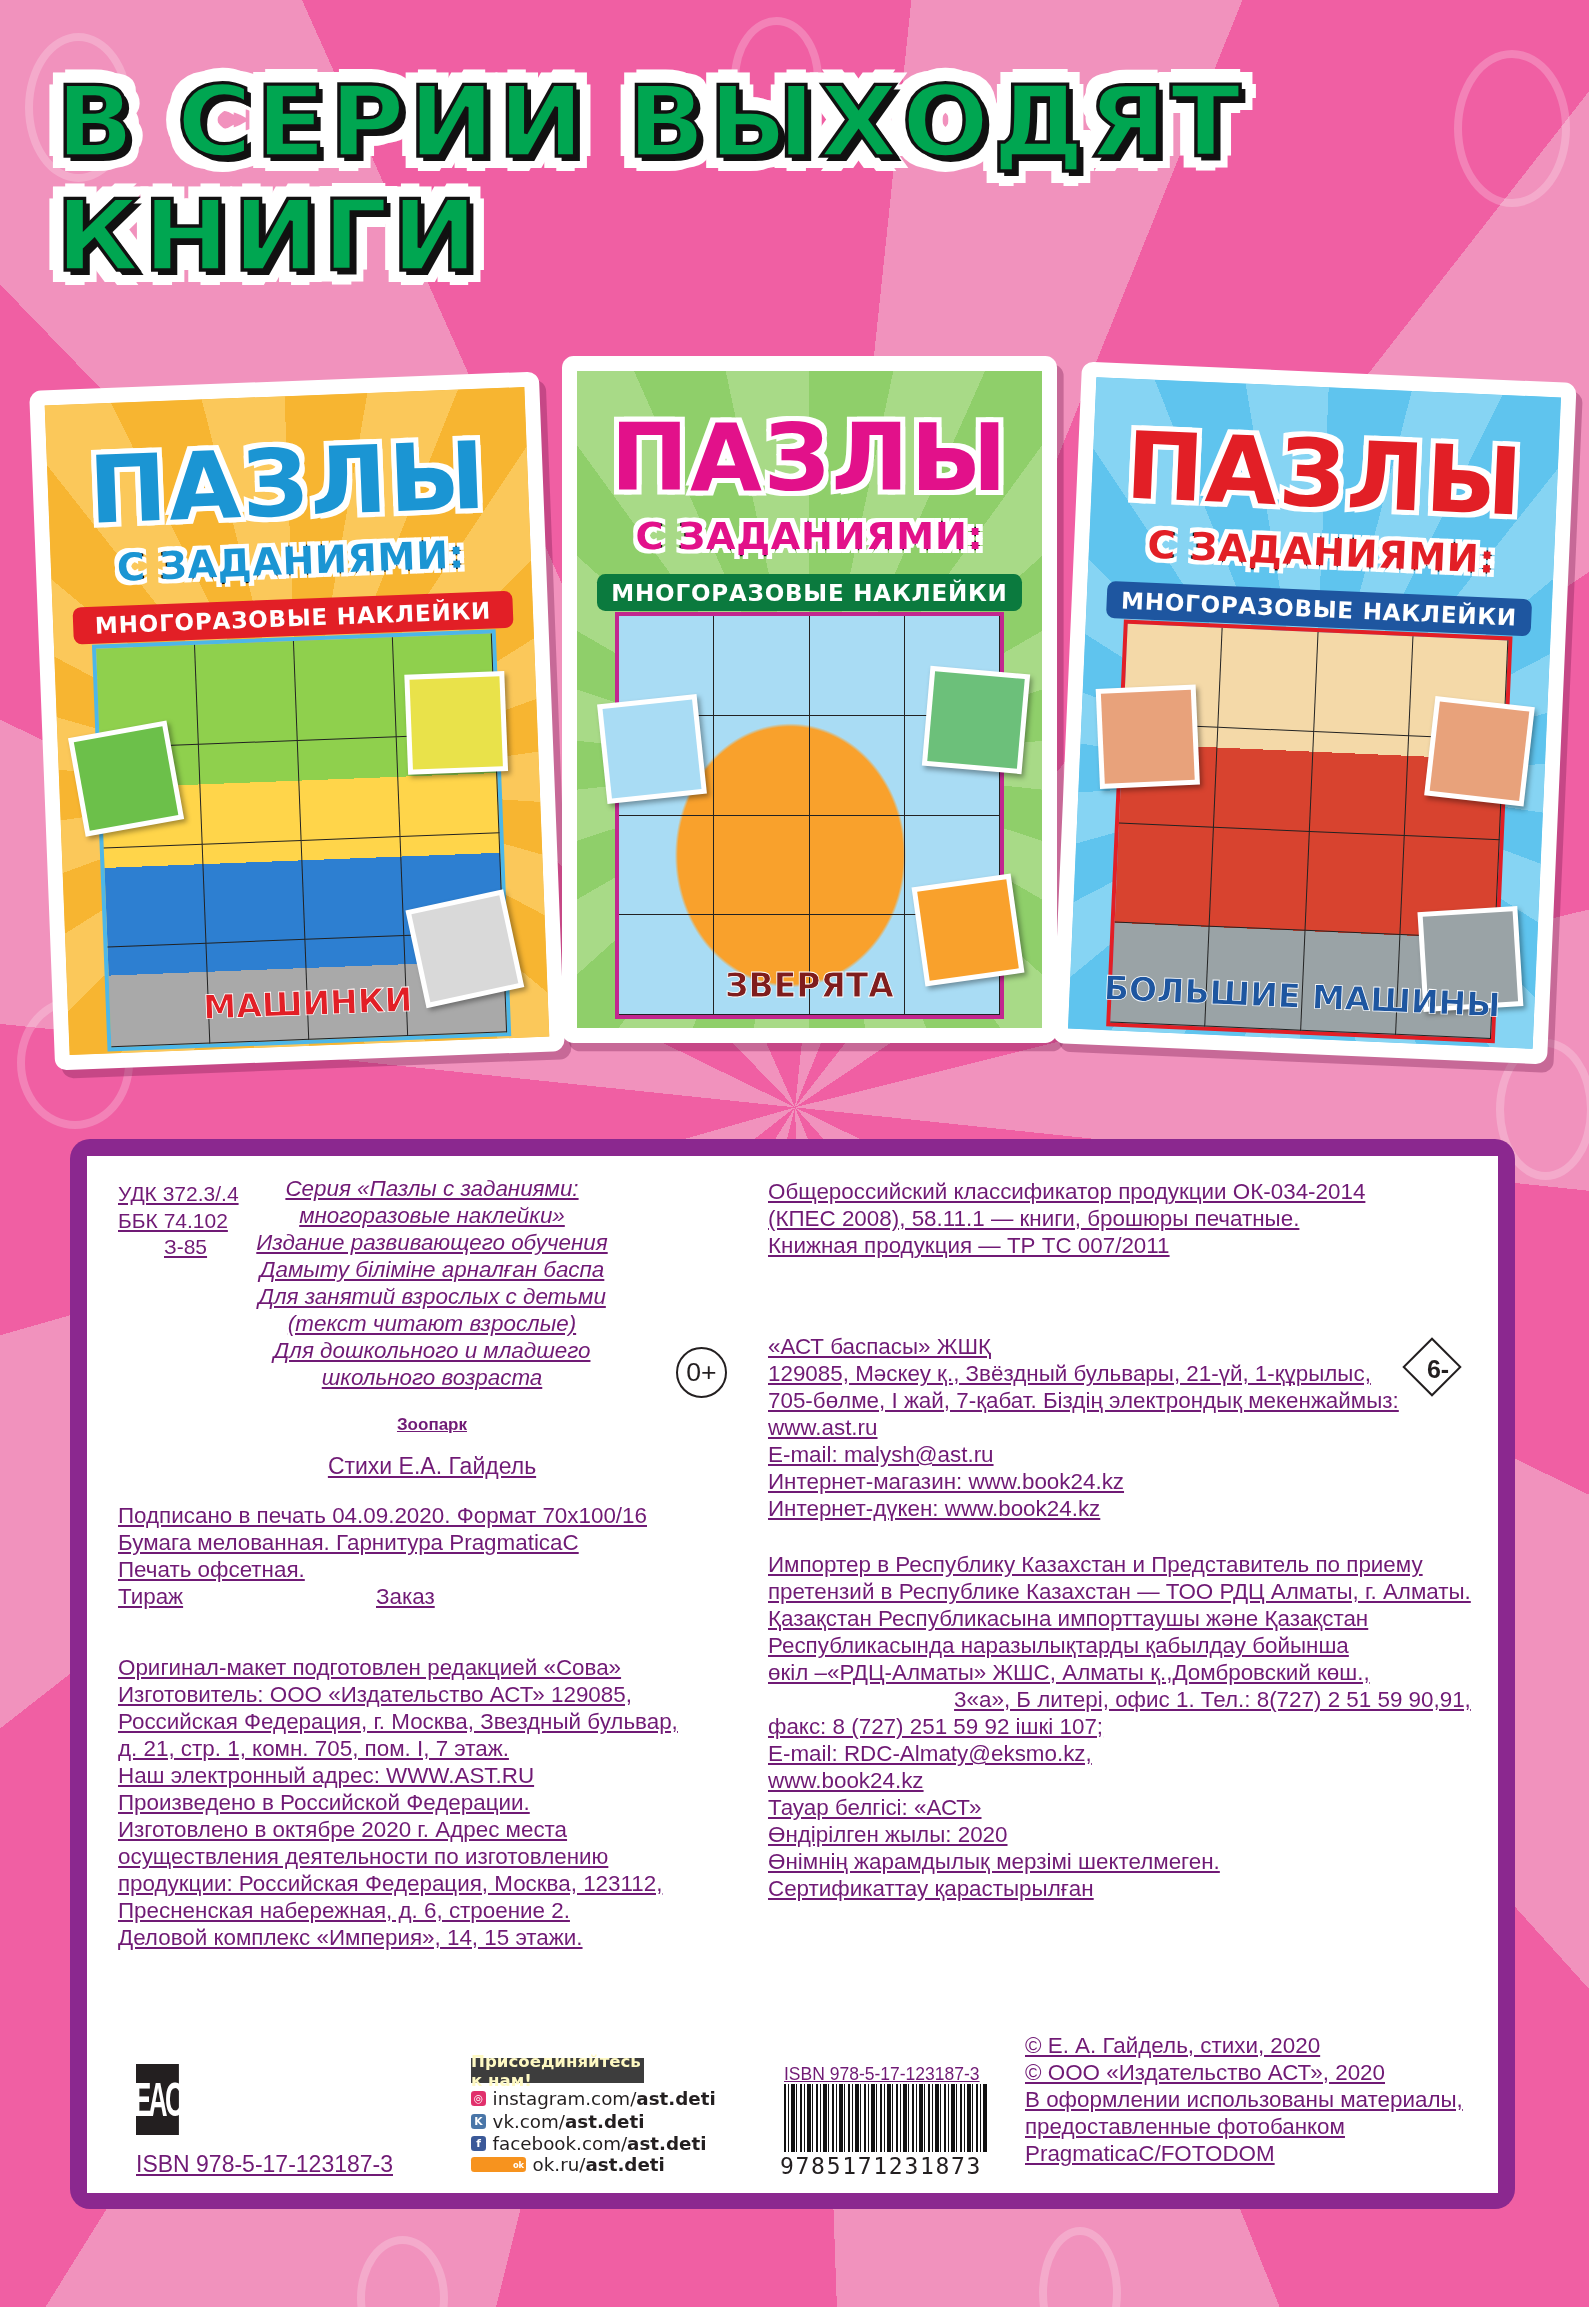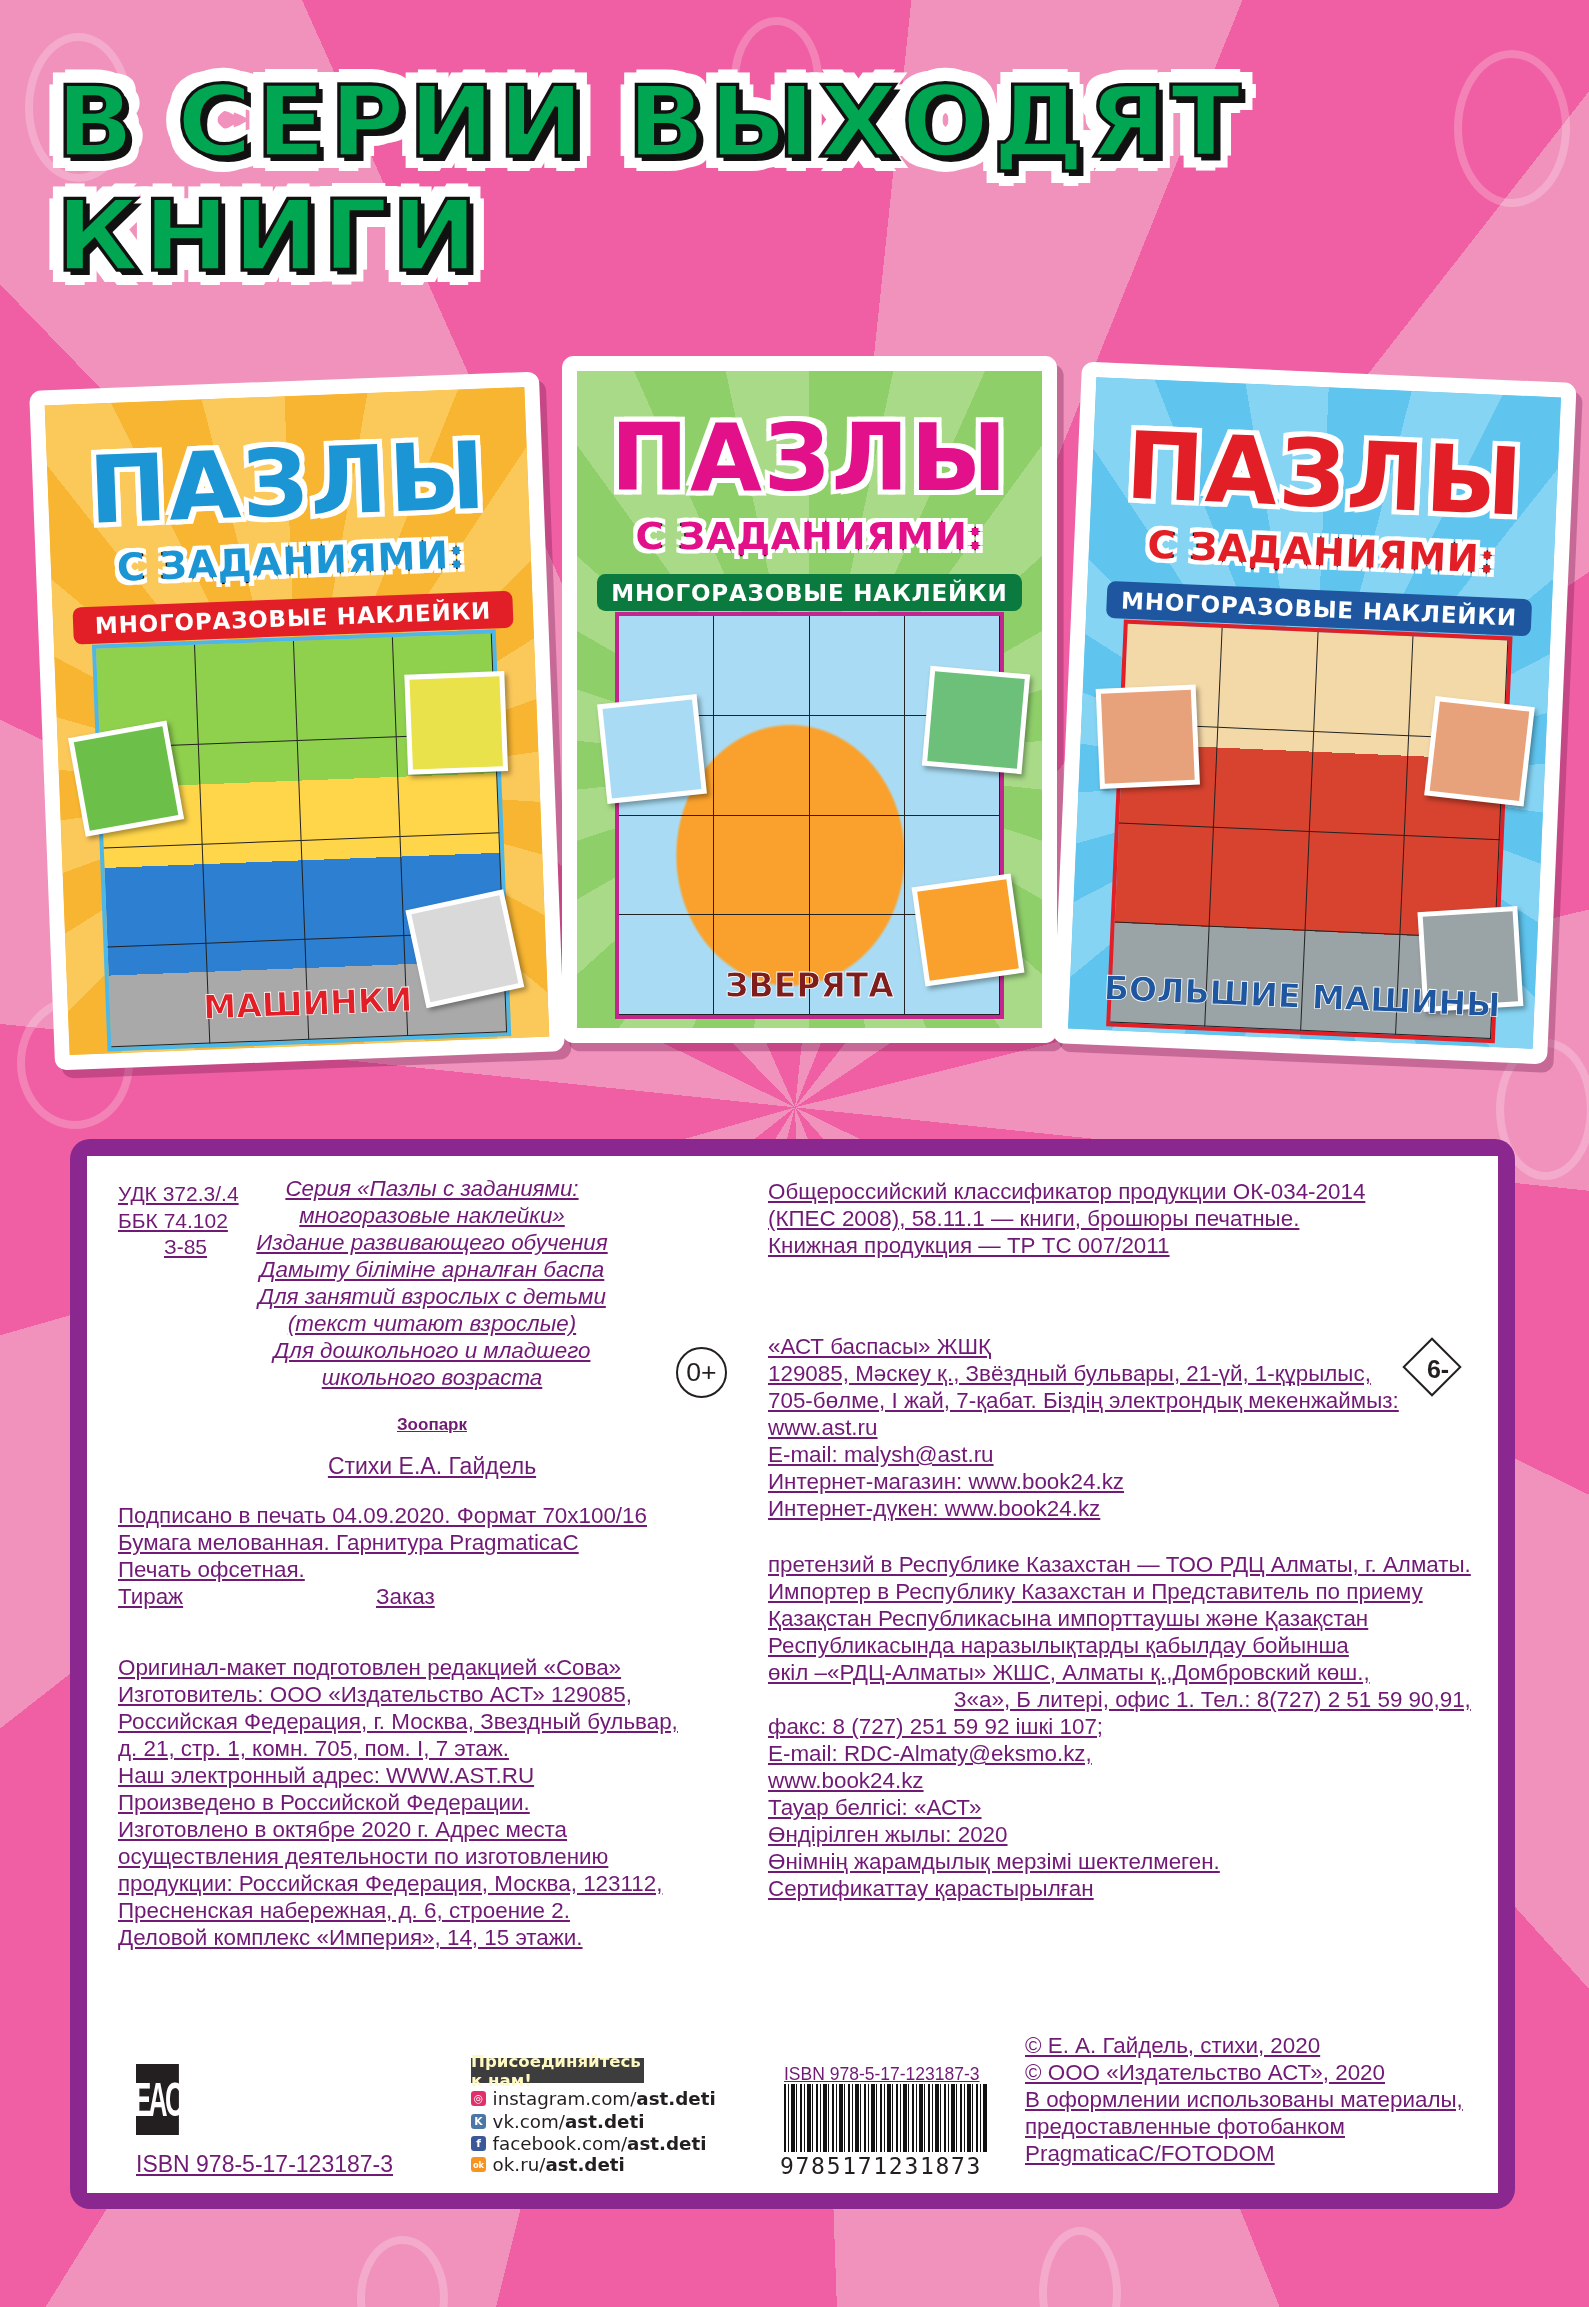--- a/index.html
+++ b/index.html
@@ -264,22 +264,22 @@
   <div class="t" style="position:relative;">www.ast.ru</div>
   <div class="t" style="position:relative;">E-mail: malysh@ast.ru</div>
   <div class="t" style="position:relative;">Интернет-магазин: www.book24.kz</div>
   <div class="t" style="position:relative;">Интернет-дүкен: www.book24.kz</div>
 </div>
 
 <div class="age6"></div>
 <div class="age6-txt">6-</div>
 
 <div style="position:absolute;left:768px;top:1551px;">
+  <div class="t" style="position:relative;">Импортер в Республику Казахстан  и Представитель по приему</div>
   <div class="t" style="position:relative;">претензий в Республике Казахстан — ТОО РДЦ Алматы, г. Алматы.</div>
-  <div class="t" style="position:relative;">Импортер в Республику Казахстан  и Представитель по приему</div>
   <div class="t" style="position:relative;">Қазақстан Республикасына импорттаушы және Қазақстан</div>
   <div class="t" style="position:relative;">Республикасында наразылықтарды қабылдау бойынша</div>
   <div class="t" style="position:relative;">өкіл –«РДЦ-Алматы» ЖШС, Алматы қ.,Домбровский көш.,</div>
   <div class="t" style="position:relative;text-align:right;">3«а», Б литері, офис 1. Тел.: 8(727) 2 51 59 90,91,</div>
   <div class="t" style="position:relative;">факс: 8 (727) 251 59 92 ішкі 107;</div>
   <div class="t" style="position:relative;">E-mail: RDC-Almaty@eksmo.kz,</div>
   <div class="t" style="position:relative;">www.book24.kz</div>
   <div class="t" style="position:relative;">Тауар белгісі: «АСТ»</div>
   <div class="t" style="position:relative;">Өндірілген жылы: 2020</div>
   <div class="t" style="position:relative;">Өнімнің жарамдылық мерзімі шектелмеген.</div>
@@ -303,21 +303,21 @@
   <span class="ic" style="background:#4a76a8;">K</span>
   <span>vk.com/</span>
     <b style="margin-left:-6.6px;">ast.deti</b>
 </div>
 <div class="social" style="top:2133px;">
   <span class="ic" style="background:#3b5998;">f</span>
   <span>facebook.com/</span>
     <b style="margin-left:-6.6px;">ast.deti</b>
 </div>
 <div class="social" style="top:2154px;">
-  <span class="ic" style="background:#f7931e;font-size:8.3px;">ok</span>
+  <span class="ic" style="background:#f7931e;font-size:8.3px;padding-left:40px;">ok</span>
   <span>ok.ru/</span>
     <b style="margin-left:-6.6px;">ast.deti</b>
 </div>
 
 <div class="t" style="left:784px;top:2061px;font-size:17.5px;">ISBN  978-5-17-123187-3</div>
 <div class="barcode"></div>
 <div class="barcode-digits">9785171231873</div>
 
 <div style="position:absolute;left:1025px;top:2032px;">
   <div class="t" style="position:relative;">© Е. А. Гайдель, стихи, 2020</div>

